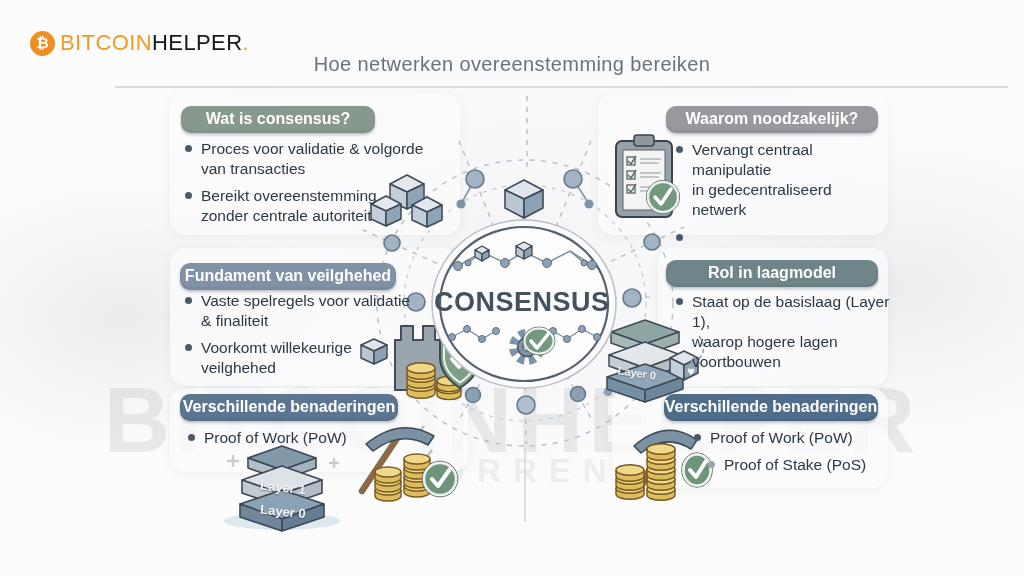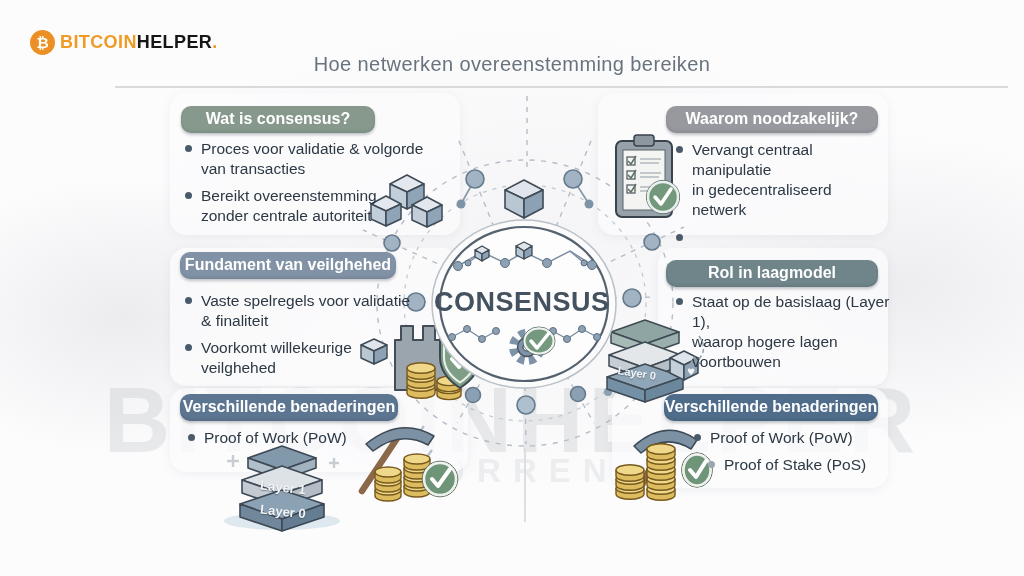--- a/index.html
+++ b/index.html
@@ -12,35 +12,35 @@
       radial-gradient(ellipse 520px 320px at 50% 45%, #f4f3f5 0%, rgba(244,243,245,0) 75%),
       #fcfcfd;
   }
   
   .wm{position:absolute;left:50%;transform:translateX(-50%);white-space:nowrap;font-weight:bold;z-index:0;}
   .wm1{top:368px;font-size:92px;letter-spacing:5px;color:rgba(70,78,92,0.10);}
   .wm2{top:452px;font-size:33px;letter-spacing:12px;color:rgba(70,78,92,0.08);}
   
   .logo{position:absolute;left:30px;top:30px;display:flex;align-items:center;gap:5px;z-index:5;}
   .logo-circle{width:25px;height:25px;border-radius:50%;background:#ec9025;color:#fff;display:flex;align-items:center;justify-content:center;font-family:"DejaVu Sans",sans-serif;font-weight:bold;font-size:15px;}
-  .logo-text{font-size:18px;font-weight:bold;letter-spacing:.4px;}
+  .logo-text{font-size:22px;font-weight:normal;letter-spacing:.4px;}
   .lg-orange{color:#ee9c26;}
   .lg-dark{color:#161616;}
   
   .title{position:absolute;top:53px;left:50%;transform:translateX(-50%);white-space:nowrap;font-size:20px;color:#68737e;letter-spacing:.4px;z-index:5;}
   .title-rule{position:absolute;left:115px;top:86px;width:893px;height:2px;background:#dadadd;z-index:5;}
   
   .card{position:absolute;background:rgba(251,251,252,0.78);border-radius:16px;box-shadow:0 2px 10px rgba(120,130,140,0.10);z-index:1;}
   
   .decor{position:absolute;left:0;top:0;z-index:2;}
   
   .hdr{position:absolute;z-index:3;color:#fff;font-weight:bold;font-size:16px;text-align:center;padding:4px 0 5px 0;border-radius:10px;box-shadow:0 2px 3px rgba(80,90,100,0.35), inset 0 -2px 3px rgba(0,0,0,0.08);}
   .hdr-p1{left:181px;top:106px;width:194px;background:#87998c;}
   .hdr-p2{left:666px;top:106px;width:212px;background:#97999e;}
-  .hdr-p3{left:180px;top:252px;width:216px;background:#8192a6;}
+  .hdr-p3{left:180px;top:263px;width:216px;background:#8192a6;}
   .hdr-p4{left:666px;top:260px;width:212px;background:#6f8589;}
   .hdr-p5{left:180px;top:394px;width:218px;background:#5c7590;}
   .hdr-p6{left:664px;top:394px;width:214px;background:#4f6d8a;}
   
   .pbody{position:absolute;z-index:3;display:flex;flex-direction:column;gap:7px;justify-content:center;}
   .row{display:flex;gap:9px;align-items:flex-start;}
   .dot{width:7px;height:7px;border-radius:50%;background:#4a5a6a;margin-top:6px;flex:none;}
   .dot.light{background:#9aa6b0;}
   .txt{font-size:15.5px;line-height:1.3;color:#2c3844;white-space:pre-line;}
   .pb1{left:185px;top:139px;width:250px;}

